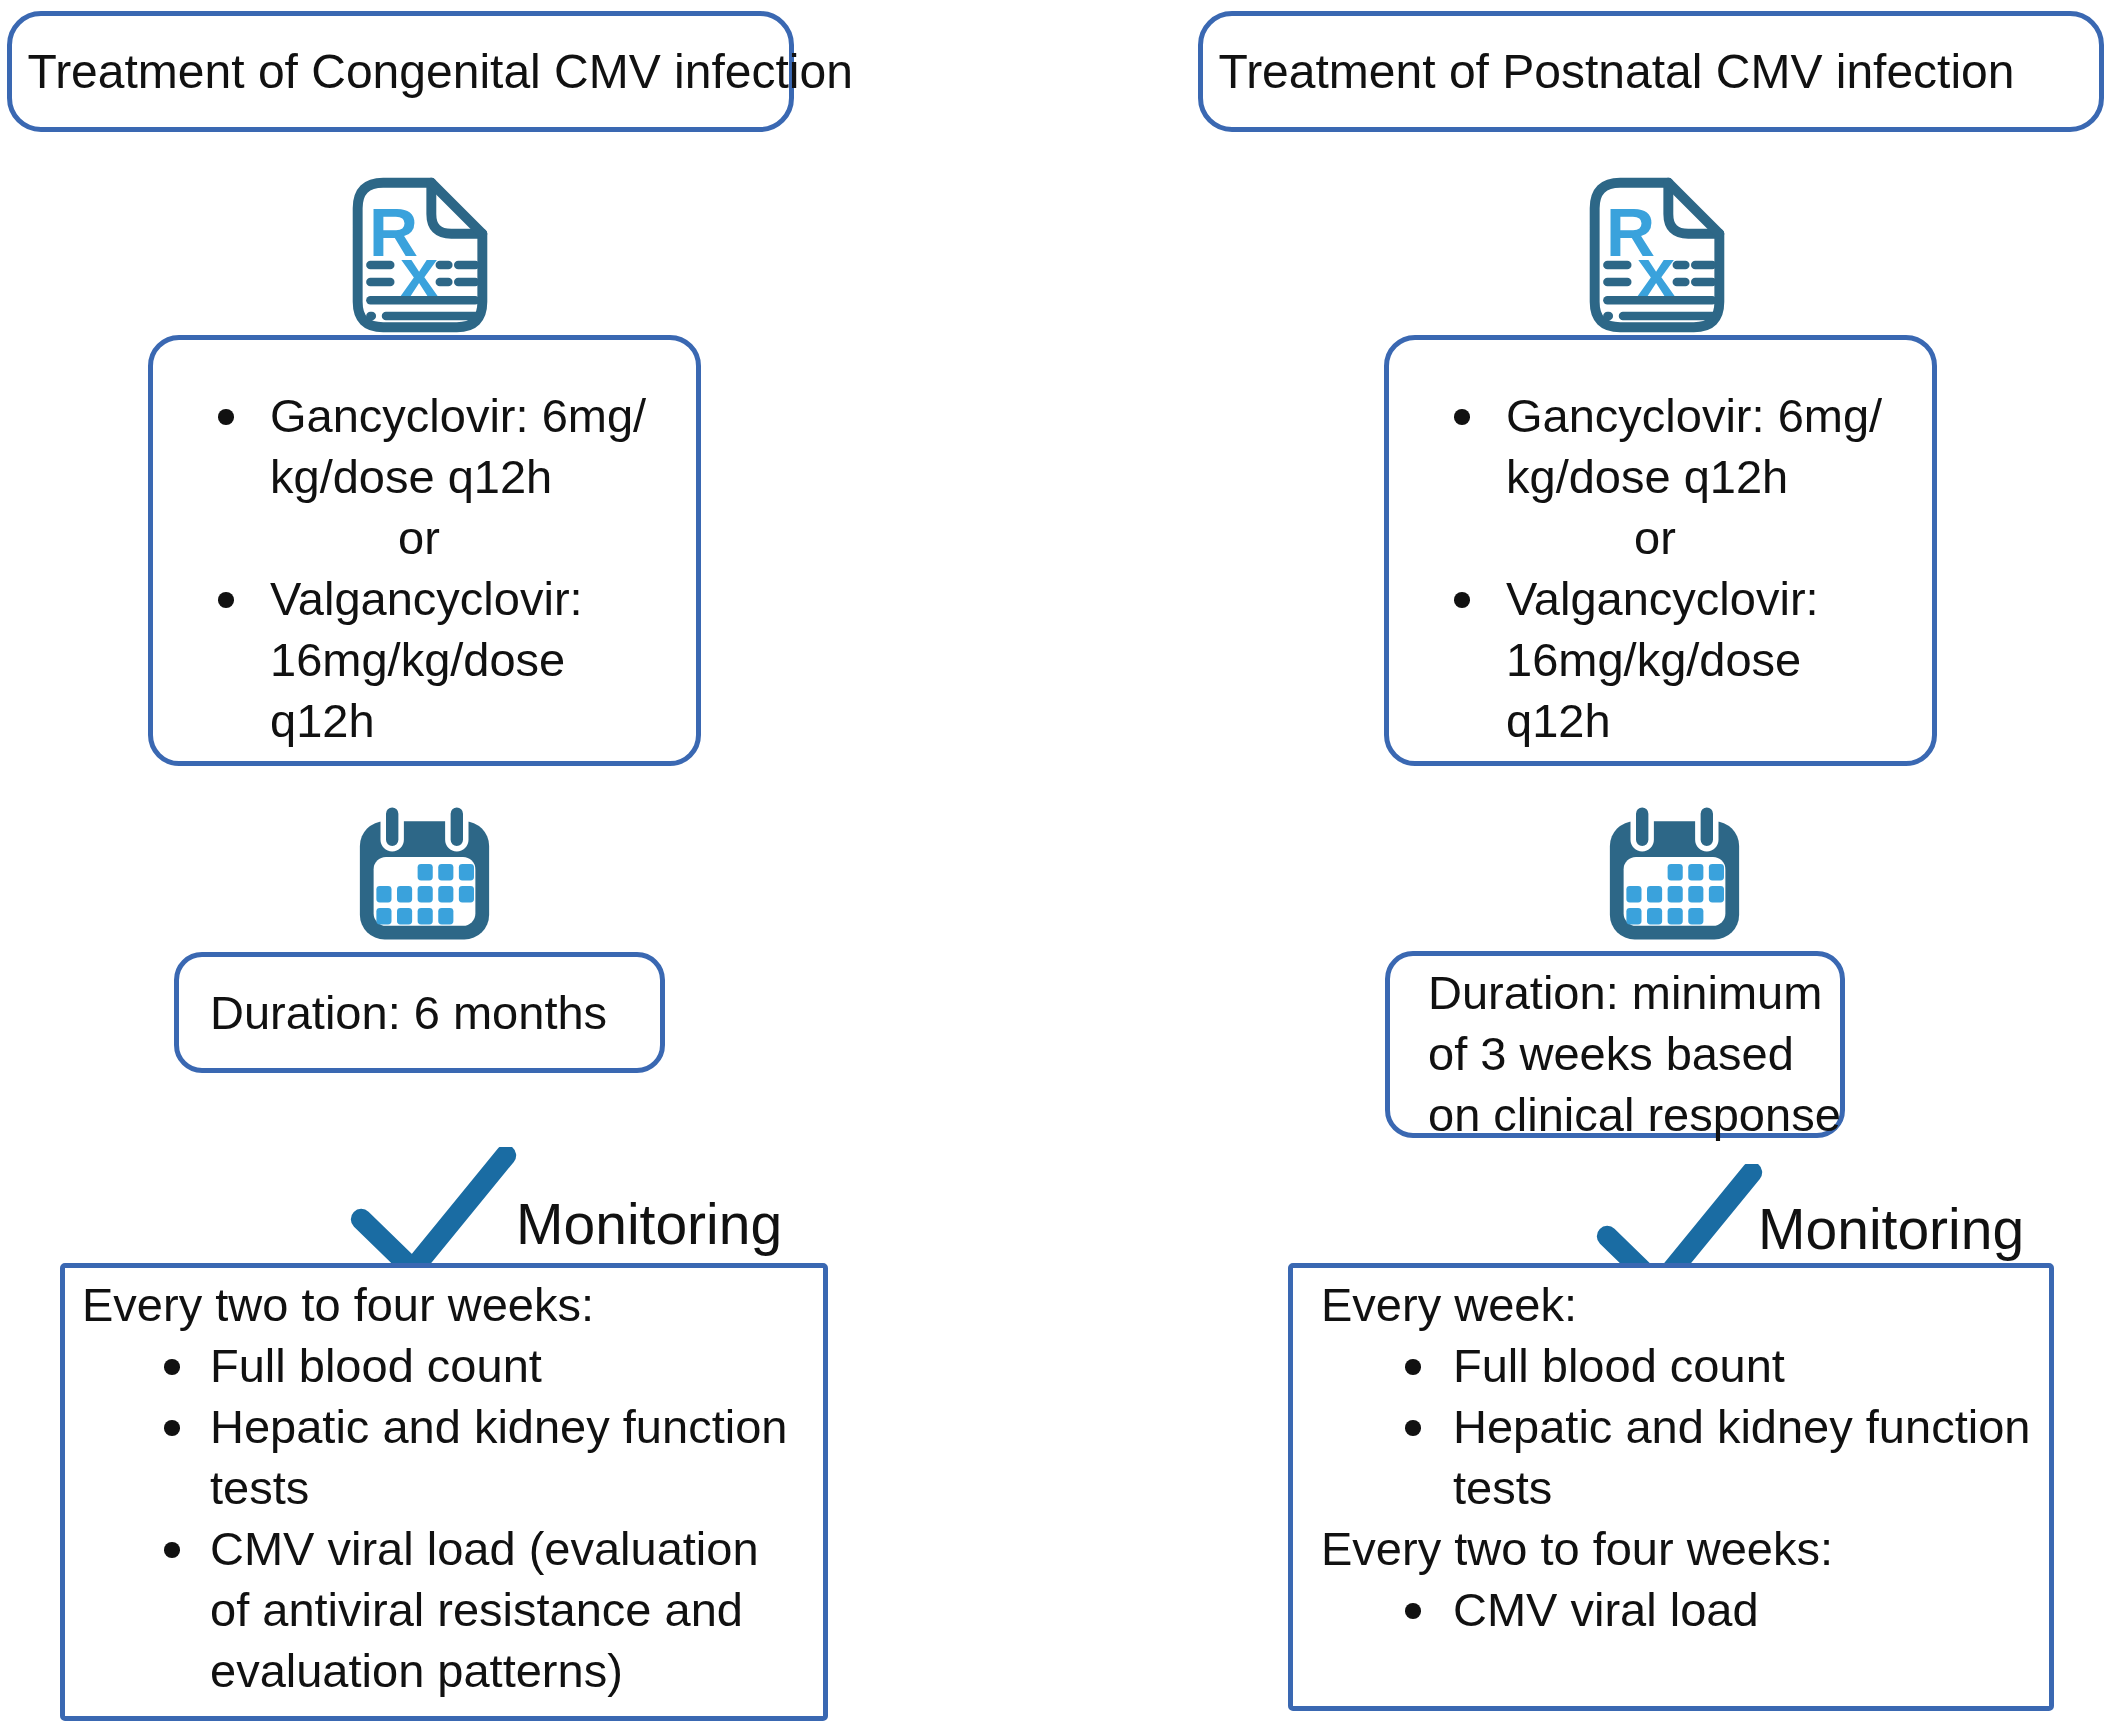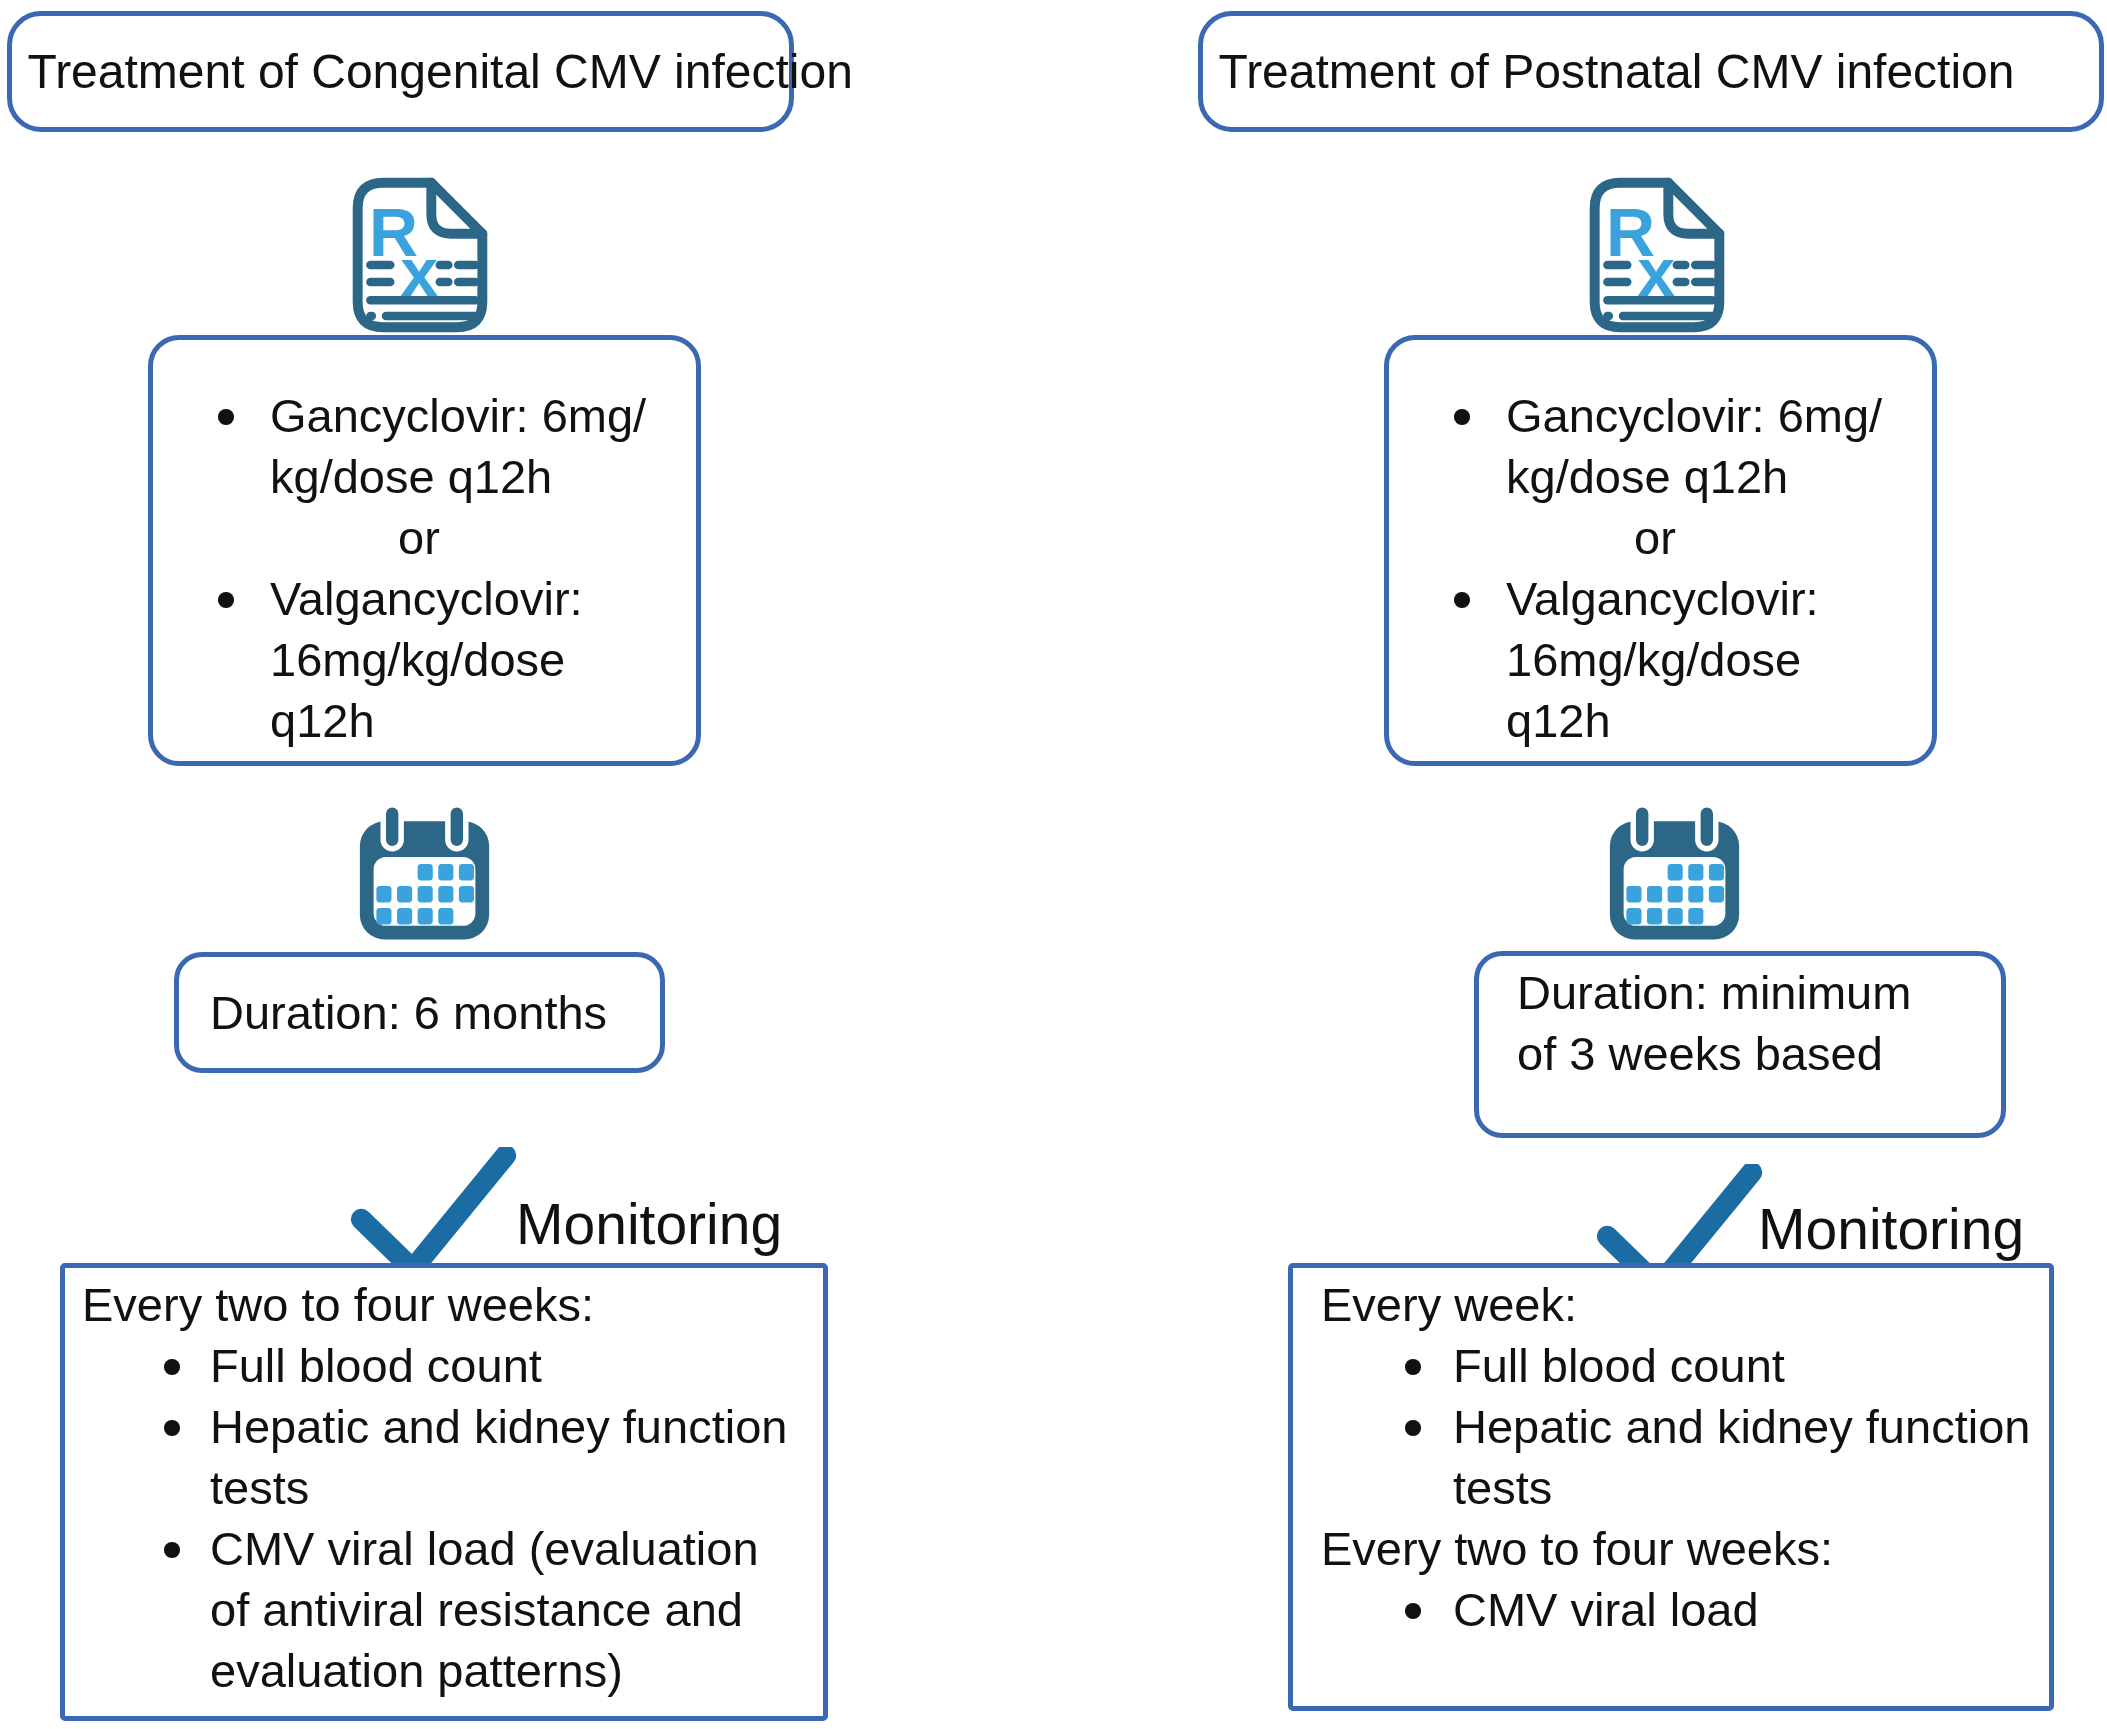--- a/index.html
+++ b/index.html
@@ -211,23 +211,24 @@
         <rect x="60" y="61" width="11" height="12" rx="2.5"></rect>
         <rect x="75" y="61" width="11" height="12" rx="2.5"></rect>
         <rect x="15" y="77" width="11" height="12" rx="2.5"></rect>
         <rect x="30" y="77" width="11" height="12" rx="2.5"></rect>
         <rect x="45" y="77" width="11" height="12" rx="2.5"></rect>
         <rect x="60" y="77" width="11" height="12" rx="2.5"></rect>
       </g>
     </svg>
   </div>
 
-  <div class="box duration-box multi" style="left:1474px;top:951px;width:532px;height:187px;">
+  <div class="box duration-box multi" style="left:1385px;top:951px;width:460px;height:187px;">
     <div class="line">Duration: minimum</div>
     <div class="line">of 3 weeks based</div>
+    <div class="line">on clinical response</div>
   </div>
 
   <div class="icon" style="left:1595px;top:1164px;width:169px;height:132px;">
     <svg viewBox="0 0 120 95" width="169" height="132">
       <polyline points="8,52 45,88 112,6" fill="none" stroke="#1a6ca3" stroke-width="15" stroke-linecap="round" stroke-linejoin="round"></polyline>
     </svg>
   </div>
   <div class="monitoring-label" style="left:1758px;top:1203px;">Monitoring</div>
 
   <div class="box monitor-box right" style="left:1288px;top:1263px;width:766px;height:448px;">

